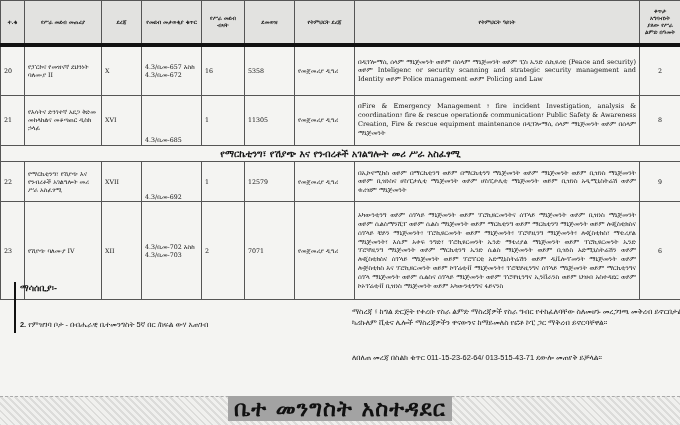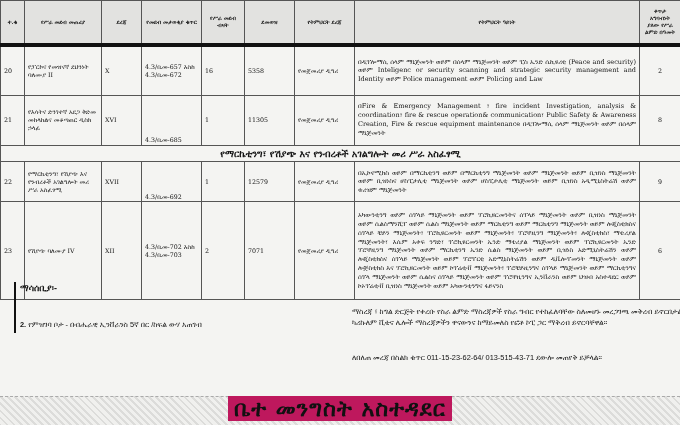--- a/index.html
+++ b/index.html
@@ -47,21 +47,21 @@
   }
   .footer-bar {
     position: absolute; left: 0; top: 396px; width: 680px; height: 29px;
     background: repeating-linear-gradient(45deg, #dcdcda 0 2px, #f0f0ee 2px 5px);
     border-top: 1px dashed #aaa;
   }
   .footer-title {
     position: absolute; left: 0; width: 680px; top: 396px; text-align: center;
     font-family: "DejaVu Sans", sans-serif; font-weight: bold; font-size: 22px; letter-spacing: 1px;
   }
-  .footer-title span { background: #be185d; padding: 0 6px; }
+  .footer-title span { background: #a3a3a3; padding: 0 6px; }
 </style>
 </head>
 <body>
 
 <div class="page">
 
   <table class="jobs">
     <colgroup>
       <col style="width:24px">
         <col style="width:77px">
@@ -133,21 +133,21 @@
         <td>የመጀመሪያ ዲግሪ</td>
         <td class="desc">አካውንቲንግ ወይም ሰፕላይ ማኔጅመንት ወይም ፕሮኪዩርመንትና ሰፕላይ ማኔጅመንት ወይም ቢዝነስ ማኔጅመንት ወይም ሴልስማንሺፕ ወይም ሴልስ ማኔጅመንት ወይም ማርኬቲንግ ወይም ማርኬቲንግ ማኔጅመንት ወይም ሎጂስቲክስና ሰፕላይ ቼይን ማኔጅመንት፣ ፕሮኪዩርመንት ወይም ማኔጅመንት፣ ፕሮቸዚንግ ማኔጅመንት፣ ሎጂስቲክስ፣ ማቴሪያል ማኔጅመንት፣ እሴም አቀፍ ንግድ፣ ፕሮኪዩርመንት ኤንድ ማቴሪያል ማኔጅመንት ወይም ፕሮኪዩርመንት ኤንድ ፕሮቸዚንግ ማኔጅመንት ወይም ማርኬቲንግ ኤንድ ሴልስ ማኔጅመንት ወይም ቢዝነስ አድሚኒስትሬሽን ወይም ሎጂስቲክስና ሰፕላይ ማኔጅመንት ወይም ፕሮፐርቲ አድሚኒስትሬሽን ወይም ዲቬሎፐመንት ማኔጅመንት ወይም ሎጅስቲክስ እና ፕሮኪዩርመንት ወይም ኮፕሬቲቭ ማኔጅመንት፣ ፕሮቼይዚንግና ሰፕላይ ማኔጅመንት ወይም ማርኬቲንግና ሰፕላ ማኔጅመንት ወይም ሴልስና ሰፕላይ ማኔጅመንት ወይም ፕሮቸዚንግና ኢንቨራንስ ወይም ህዝብ አስተዳደር ወይም ኮኦፕሬቲቭ ቢዝነስ ማኔጅመንት ወይም አካውንቲንግና ፋይናንስ</td>
         <td class="c">6</td>
       </tr>
     </tbody>
   </table>
 
   <div class="notes">
     <div class="notes-left">
       <div class="notes-title">ማሳሰቢያ፡-</div>
-      <div class="note-item"><span class="num">2.</span> <span>የምዝገባ ቦታ - በብሔራዊ ኢንቨራንስ 5ኛ በር /ከፍል ውሃ አጠገብ</span></div>
+      <div class="note-item"><span class="num">2.</span> <span>የምዝገባ ቦታ - በብሔራዊ ቤተመንግስት 5ኛ በር /ከፍል ውሃ አጠገብ</span></div>
     </div>
     <div class="notes-right">
       <div class="note-item">ማስረጃ ፣ ከግል ድርጅት የቀረቡ የስራ ልምድ ማስረጃዎች የስራ ግብር የተከፈለባቸው ስለመሆኑ መረጋገጫ መቅረብ ይኖርበታል ካሪኩለም ቪቴና ሌሎች ማስረጃዎችን ዋናውንና ከማይመለስ የፎቶ ኮፒ ጋር ማቅረብ ይኖርባቸዋል፡፡</div>
       <div class="note-item">ለበለጠ መረጃ በስልክ ቁጥር 011-15-23-62-64/ 013-515-43-71 ደውሎ መጠየቅ ይቻላል።</div>
     </div>
   </div>
 
   <div class="footer-bar"></div>
   <div class="footer-title"><span>ቤተ መንግስት አስተዳደር</span></div>
 </div>

